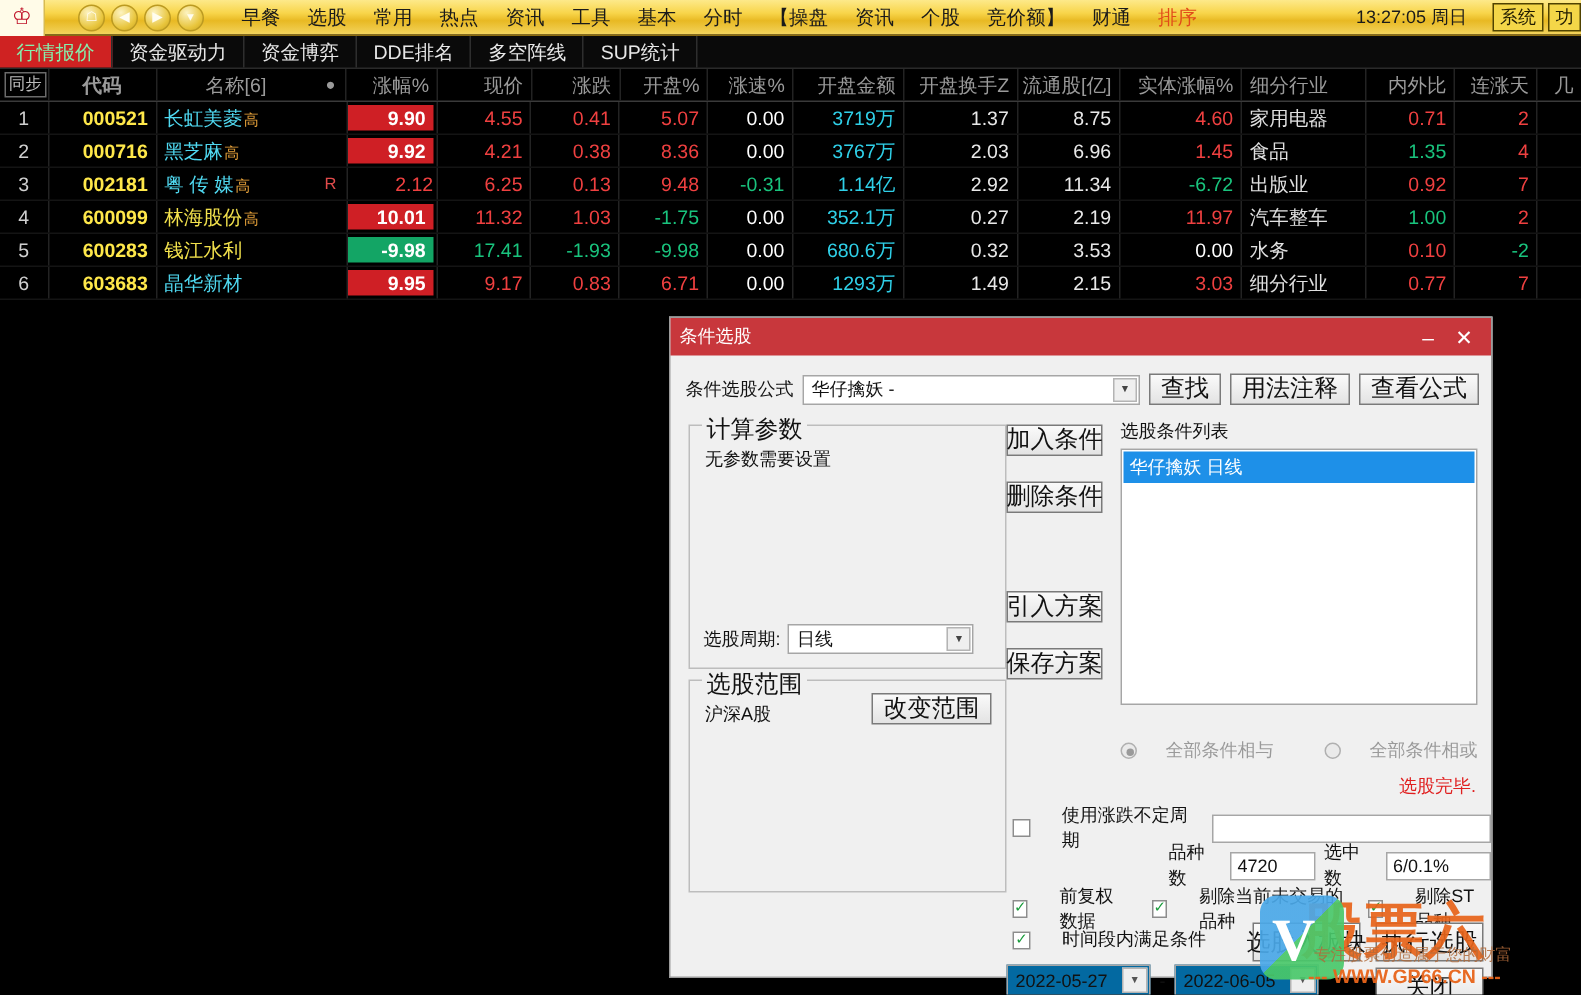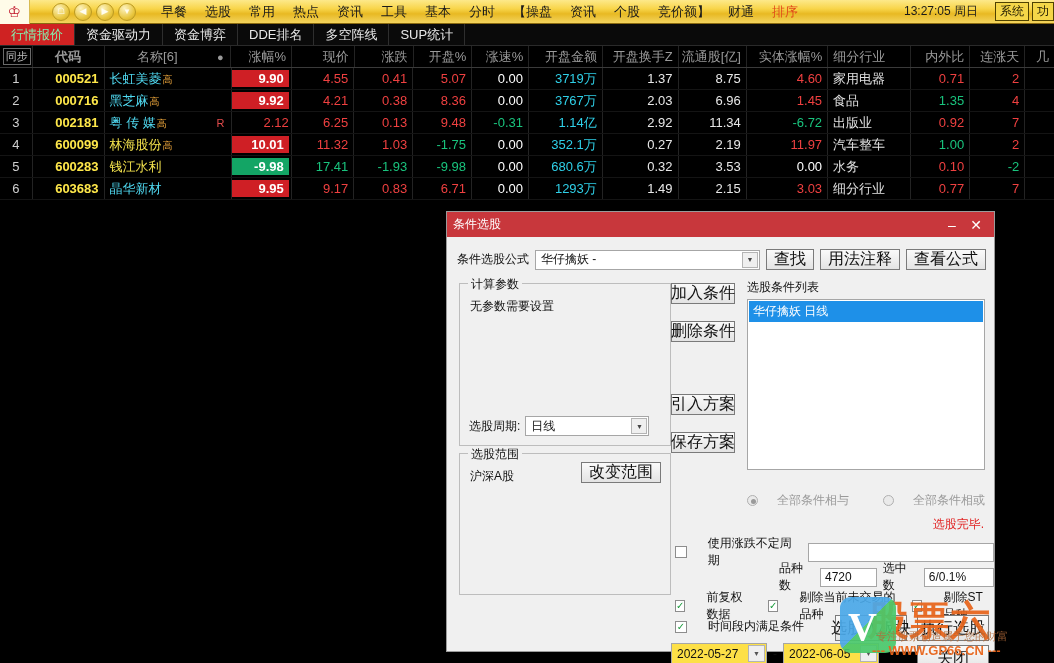--- a/index.html
+++ b/index.html
@@ -146,21 +146,21 @@
     border: 1px solid #7a7a7a; background: linear-gradient(to bottom,#fafafa,#e3e3e3);
     font-size: 16px; color: #111; padding: 2px 7px; height: 21px;
     display: inline-flex; align-items: center; justify-content: center; white-space: nowrap;
   }
 
   .grp {
     position: absolute; border: 1px solid #bdbdbd; background: transparent;
   }
   .grp > .cap {
     position: absolute; top: -8px; left: 8px; background: #f0f0f0;
-    padding: 0 3px; font-size: 12px; color: #111;
+    padding: 0 3px; font-size: 16px; color: #111;
   }
   #grp-calc { left: 12px; top: 46px; width: 212px; height: 163px; }
   #grp-range { left: 12px; top: 216px; width: 212px; height: 142px; }
   .note { position: absolute; left: 10px; top: 14px; font-size: 12px; color: #111; }
 
   .period-row { position: absolute; left: 9px; bottom: 9px; display: flex; align-items: center; gap: 5px; }
   .period-combo { width: 124px; }
 
   .sidebtns { position: absolute; left: 224px; top: 46px; width: 68px; }
   .sidebtns .btn { width: 64px; margin-bottom: 0; }
@@ -205,21 +205,21 @@
     background: #fff; border: 1px solid #a6a6a6; height: 19px; font-size: 12px;
     display: flex; align-items: center; padding: 0 4px; color: #111;
   }
   .counts { position: absolute; left: 332px; top: 323px; display: flex; align-items: center; gap: 6px; font-size: 12px; color: #111; }
   .count-box { width: 58px; }
   .count-box2 { width: 72px; }
 
   .opts2 { position: absolute; left: 228px; top: 352px; display: flex; align-items: center; gap: 14px; }
   .opts3 { position: absolute; left: 228px; top: 381px; display: flex; align-items: center; gap: 8px; }
   .datesrow { position: absolute; left: 224px; top: 406px; display: flex; align-items: center; gap: 6px; }
-  .datebox { position: relative; width: 96px; height: 21px; background:#fde047; border:1px solid #a6a6a6;
+  .datebox { position: relative; width: 96px; height: 21px; background:#0369a1; border:1px solid #a6a6a6;
              display:flex; align-items:center; padding: 0 22px 0 5px; font-size:12px; color:#111; }
   .datebox .arrow { position:absolute; right:1px; top:1px; width:17px; height:17px; background:#efefef;
                     border:1px solid #b4b4b4; display:flex; align-items:center; justify-content:center;
                     font-size:7px; color:#555; }
   .bigbtn { position: absolute; }
   #btn-plate { left: 388px; top: 378px; width: 72px; height: 26px; }
   #btn-exec  { left: 470px; top: 378px; width: 72px; height: 26px; }
   #btn-close { left: 470px; top: 408px; width: 72px; height: 26px; }
 
   

